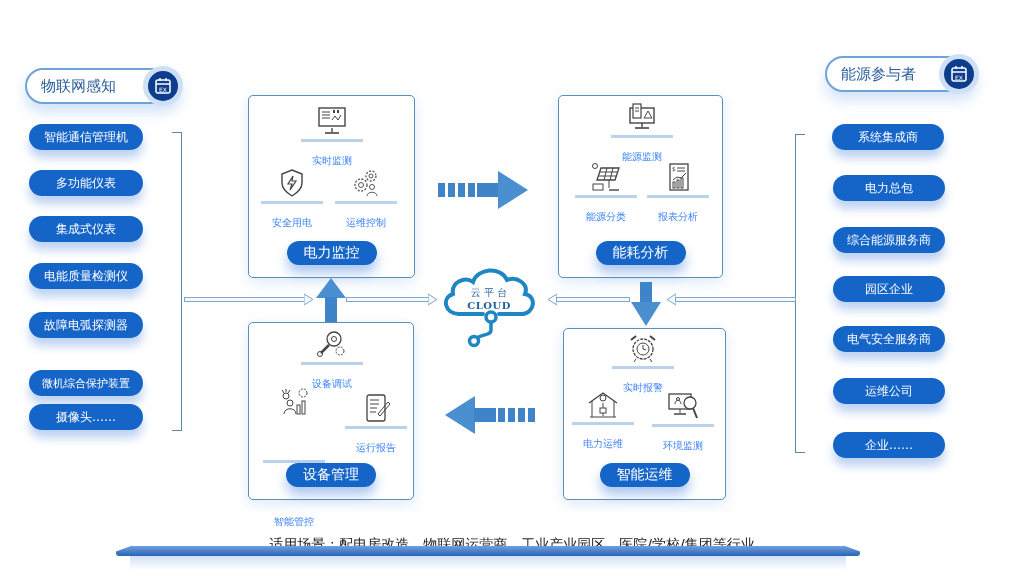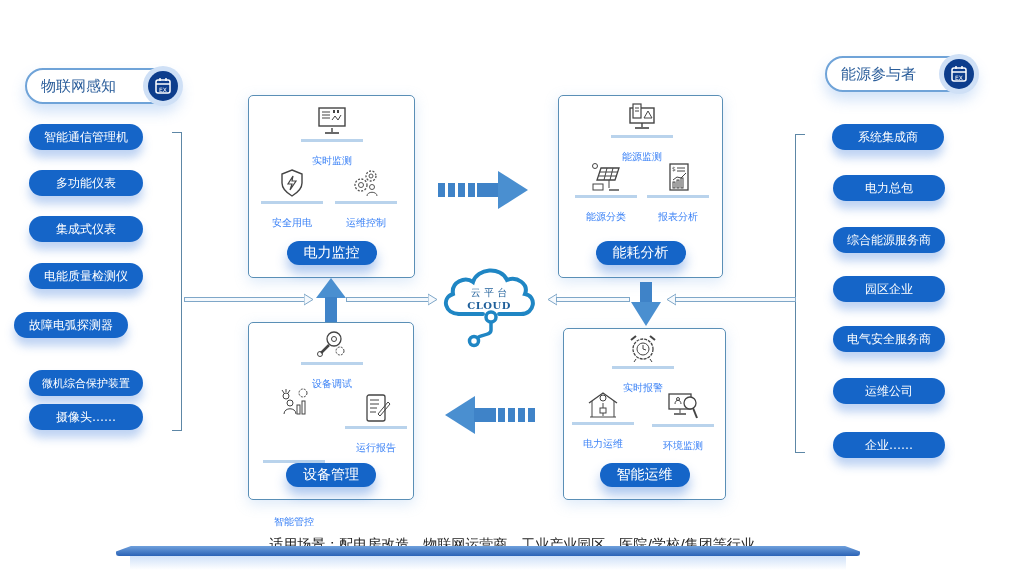--- a/index.html
+++ b/index.html
@@ -103,21 +103,21 @@
     </div>
   <div class="side-btn" style="left:29px;top:170px;width:114px;">
       <span>多功能仪表</span>
     </div>
   <div class="side-btn" style="left:29px;top:216px;width:114px;">
       <span>集成式仪表</span>
     </div>
   <div class="side-btn" style="left:29px;top:263px;width:114px;">
       <span>电能质量检测仪</span>
     </div>
-  <div class="side-btn" style="left:14px;top:312px;width:114px;">
+  <div class="side-btn" style="left:29px;top:312px;width:114px;">
       <span>故障电弧探测器</span>
     </div>
   <div class="side-btn small" style="left:29px;top:370px;width:114px;">
       <span>微机综合保护装置</span>
     </div>
   <div class="side-btn" style="left:29px;top:404px;width:114px;">
       <span>摄像头……</span>
     </div>
 </div>
 <div class="bracket" style="left:172px;top:132px;width:10px;height:299px;border-left:none;"></div>

